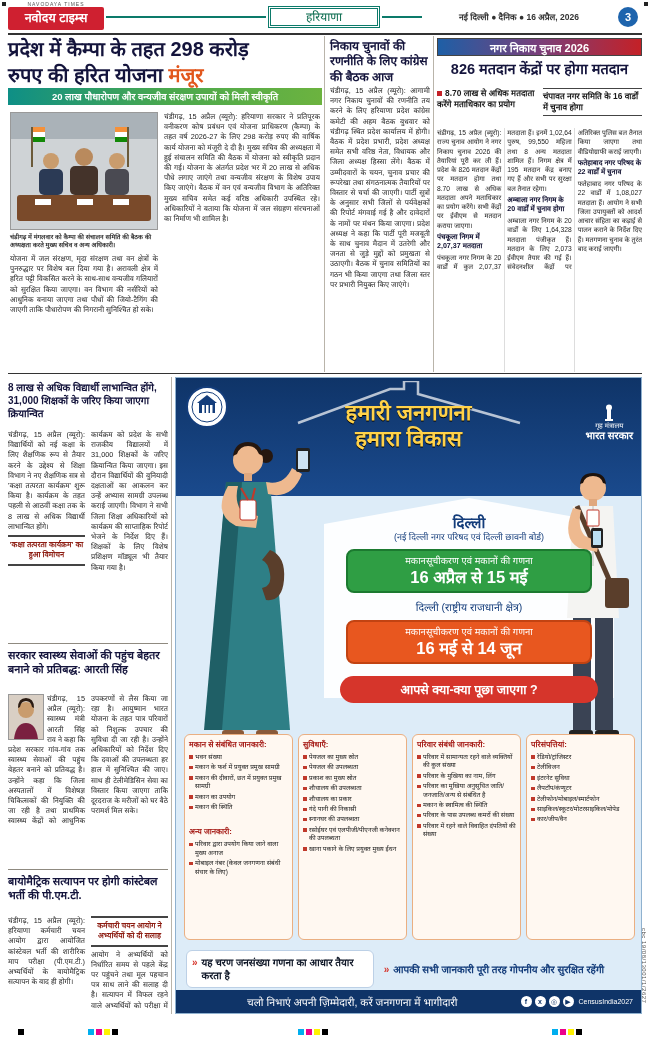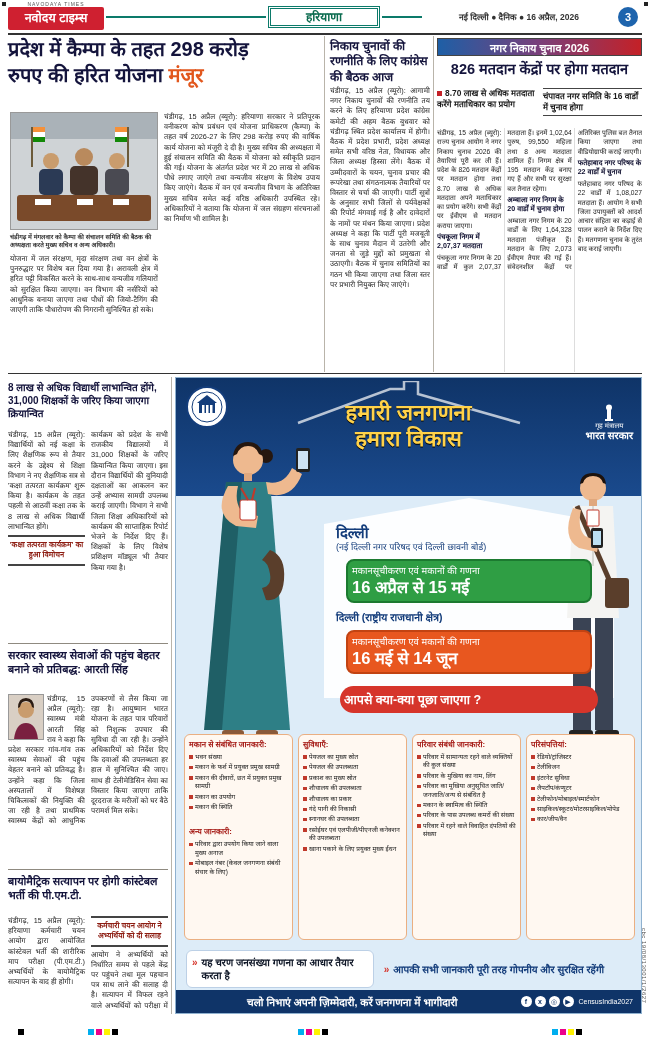--- a/index.html
+++ b/index.html
@@ -6,21 +6,21 @@
   html,body{background:#9a9a9a}
   .page{position:relative;width:650px;height:1043px;margin:0 auto;background:#ffffff;
         font-family:"Liberation Sans","DejaVu Sans",sans-serif;overflow:hidden;color:#222}
   .abs{position:absolute}
   .just{text-align:justify}
   
   .brand-small{left:8px;top:1px;width:96px;font-size:5px;text-align:center;color:#555;letter-spacing:1px}
   .brand-box{left:8px;top:7px;width:96px;height:23px;background:#cf2030;color:#fff;font-weight:bold;
              font-size:12.5px;text-align:center;line-height:23px;border-radius:2px}
   .edition-box{left:268px;top:6px;width:112px;height:22px;border:3px double #0c7a6a;background:#fff;
-               color:#0b6b4f;font-weight:bold;font-size:12px;text-align:center;line-height:16px}
+               color:#0b6b4f;font-weight:normal;font-size:12px;text-align:center;line-height:16px}
   .tealline{top:16px;height:2px;background:#0c7a6a}
   .date-line{left:424px;top:11px;width:190px;font-size:8.5px;font-weight:bold;color:#333;text-align:center}
   .page-circle{left:618px;top:7px;width:20px;height:20px;border-radius:50%;background:#1e64ad;color:#fff;
                font-size:11px;font-weight:bold;text-align:center;line-height:20px}
   .header-rule{left:8px;top:33px;width:634px;height:2px;background:#333}
   .regmark{width:4px;height:4px;background:#222}
   
   .vline{width:1px;background:#b9b4aa}
   .hline{height:1px;background:#8f8a80}
   .headline{font-weight:800;color:#14143c;line-height:1.28}
@@ -66,48 +66,48 @@
   .ad-band{position:absolute;left:0;top:0;width:100%;height:118px;background:linear-gradient(180deg,#0f3468,#1a4a8d)}
   .ad-roof{position:absolute;left:50%;top:3px;transform:translateX(-50%)}
   .ad-title{position:absolute;left:0;top:22px;width:100%;text-align:center;color:#ffd24a;font-weight:800;
             font-size:22px;line-height:1.2;text-shadow:0 1px 0 #000}
   .seal{position:absolute;left:10px;top:8px}
   .govlogo{position:absolute;right:8px;top:26px;text-align:center;color:#fff;line-height:1.2}
   .govlogo .l1{font-size:7px}
   .govlogo .l2{font-size:10px;font-weight:bold}
   .house-panel{position:absolute;left:148px;top:120px;width:290px;height:200px;background:rgba(255,255,255,.93);
                clip-path:polygon(0 13%,50% 0,100% 13%,100% 100%,0 100%)}
-  .ad-center{position:absolute;left:160px;top:144px;width:266px;}
+  .ad-center{position:absolute;left:160px;top:134px;width:266px;text-align:center}
   .delhi-title{font-size:15px;font-weight:800;color:#143d7b}
   .delhi-sub{font-size:9px;font-weight:normal;color:#143d7b;line-height:1.25}
   .date-box{margin:6px auto 0;width:246px;border-radius:8px;color:#fff;padding:4px 4px}
   .date-box .l1{font-size:9.5px;font-weight:normal;line-height:1.2}
   .date-box .l2{font-size:16.5px;font-weight:800;line-height:1.25}
   .green{background:#2f9e44;border:2px solid #1c7a30}
   .orange{background:#e8571f;border:2px solid #c24312}
-  .delhi2{margin-top:7px;font-size:10.5px;font-weight:700;color:#143d7b}
+  .delhi2{margin-top:7px;font-size:10.5px;font-weight:400;color:#143d7b}
   .pill{margin:12px auto 0;width:258px;background:#d6352b;color:#fff;border-radius:14px;
         font-size:12.5px;font-weight:800;padding:5px 4px}
   .cards{position:absolute;left:8px;top:356px;width:451px;height:206px;display:grid;
          grid-template-columns:repeat(4,1fr);gap:5px}
   .card{background:#fff8f1;border:1px solid #eaaf82;border-radius:6px;padding:5px 4px;overflow:hidden}
   .card-title{font-size:7.8px;font-weight:800;color:#a61c17;margin-bottom:3px;line-height:1.25}
   .card-title:empty{display:none}
   .card-items{list-style:none}
   .card-items li{display:flex;font-size:6.4px;line-height:1.32;color:#222;margin-bottom:2px}
   .card-items .sq{flex:none;width:3.5px;height:3.5px;background:#c0392b;margin:2.5px 2.5px 0 0}
   .sub-title{margin-top:16px}
   .ad-notes{position:absolute;left:10px;top:572px;width:447px;display:flex;gap:10px;align-items:center}
   .note{font-size:10px;font-weight:800;line-height:1.3;display:flex;gap:4px}
   .note .mark{color:#d6352b}
   .note1{flex:0 0 42%;background:#fff;border:1px solid #bcd0e6;border-radius:6px;padding:5px;color:#101828}
   .note2{flex:1;color:#143d7b}
   .ad-strip{position:absolute;left:0;bottom:0;width:100%;height:23px;background:#0f3468;display:flex;
             align-items:center;padding:0 8px;color:#fff}
-  .strip-text{flex:1;text-align:center;font-size:10.5px;font-weight:700}
+  .strip-text{flex:1;text-align:center;font-size:10.5px;font-weight:400}
   .strip-social{display:flex;align-items:center;gap:3px}
   .soc{width:11px;height:11px;border-radius:50%;background:#fff;color:#0f3468;font-size:7px;font-weight:bold;
        text-align:center;line-height:11px}
   .handle{font-size:7px;margin-left:2px}
   .figure{position:absolute}
   .side-code{left:641px;top:928px;writing-mode:vertical-rl;font-size:6px;color:#555;letter-spacing:.5px}
   .cmyk{display:flex;gap:2px;position:absolute;top:1029px}
   .cmyk i{width:6px;height:6px;display:block}
 </style>
 </head>
@@ -124,20 +124,21 @@
   <div class="abs edition-box">हरियाणा</div>
   <div class="abs tealline" style="left:382px;width:40px"></div>
   <div class="abs date-line">नई दिल्ली ● दैनिक ● 16 अप्रैल, 2026</div>
   <div class="abs page-circle">3</div>
   <div class="abs header-rule"></div>
 
   <div class="abs headline campa-head">
     <span>प्रदेश में कैम्पा के तहत 298 करोड़</span><br>
     <span>रुपए की हरित योजना </span><span class="accent-orange">मंजूर</span>
   </div>
+  <div class="abs campa-sub">20 लाख पौधारोपण और वन्यजीव संरक्षण उपायों को मिली स्वीकृति</div>
 
   <div class="abs campa-photo">
     <svg width="146" height="116" viewBox="0 0 146 116">
       <rect width="146" height="116" fill="#cfd3d6"></rect>
       <rect y="0" width="146" height="26" fill="#aab2b8"></rect>
       <rect x="20" y="14" width="2" height="40" fill="#6b5a3a"></rect>
       <rect x="22" y="14" width="12" height="5" fill="#f5913a"></rect>
         <rect x="22" y="19" width="12" height="5" fill="#fff"></rect>
         <rect x="22" y="24" width="12" height="5" fill="#128807"></rect>
       <rect x="116" y="14" width="2" height="40" fill="#6b5a3a"></rect>

